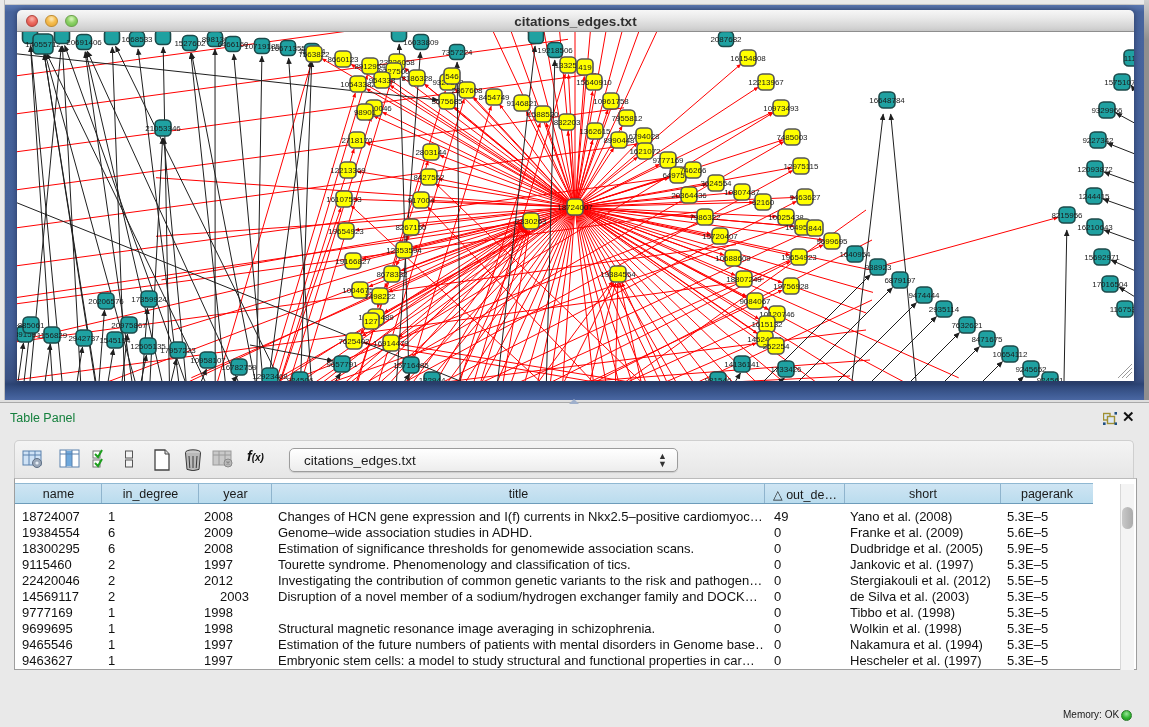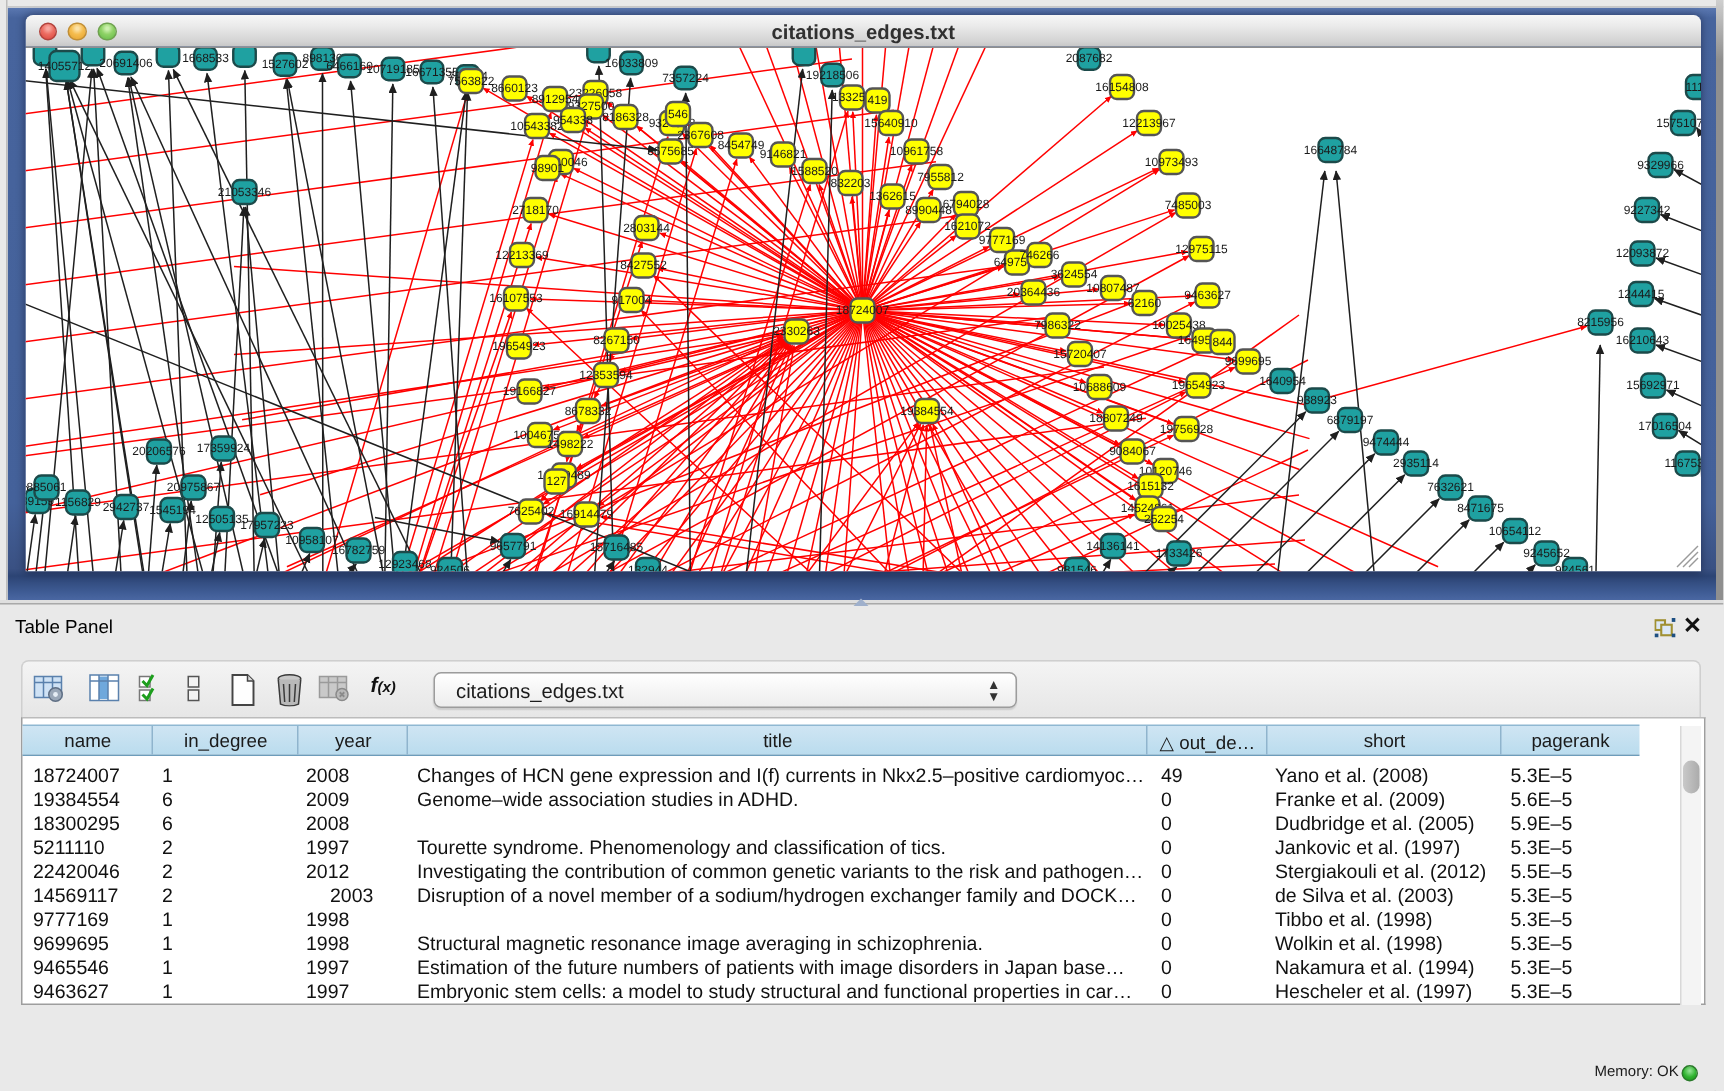--- a/index.html
+++ b/index.html
@@ -13,21 +13,21 @@
 #titlebar{position:absolute;left:0;top:0;width:100%;height:22px;background:linear-gradient(180deg,#f7f7f7 0,#e9e9e9 8px,#d2d2d2 18px,#c3c3c3 22px);border-bottom:1px solid #8e8e8e}
 #title{position:absolute;width:100%;text-align:center;top:4px;font-size:13.5px;font-weight:bold;color:#303030}
 .tl{position:absolute;top:4.5px;width:12.5px;height:12.5px;border-radius:50%}
 #tl1{left:8.5px;background:radial-gradient(circle at 50% 30%,#f7a8a0 10%,#ec6d62 45%,#d8443c 100%);border:.5px solid #b1423c}
 #tl2{left:28.2px;background:radial-gradient(circle at 50% 30%,#fbe2a8 10%,#f5bd4f 45%,#e3a12f 100%);border:.5px solid #c08e36}
 #tl3{left:48px;background:radial-gradient(circle at 50% 30%,#cdf0b0 10%,#8fd267 45%,#62ba46 100%);border:.5px solid #6fa150}
 #canvas{position:absolute;left:0;top:22px;width:1117px;height:349px;background:#fff}
 
 #panel{position:absolute;left:0;top:400px;width:1149px;height:327px;background:#e9e9e9}
 #pdivider{position:absolute;left:0;top:0;width:100%;height:3px;background:#dfdfdf;border-bottom:1px solid #a9a9a9}
-#ptitle{position:absolute;left:10px;top:11px;font-size:12.5px;color:#000000}
+#ptitle{position:absolute;left:10px;top:11px;font-size:12.5px;color:#15803d}
 #pnotch{position:absolute;left:569px;top:-1px;width:0;height:0;border-left:5px solid transparent;border-right:5px solid transparent;border-bottom:5px solid #9fb0cc}
 #flt{position:absolute;left:1103px;top:12px;width:14px;height:13px}
 #closex{position:absolute;left:1122px;top:8px;font-size:15px;font-weight:bold;color:#111}
 #toolbar{position:absolute;left:14px;top:40px;width:1120px;height:38px;background:linear-gradient(180deg,#f4f4f4,#e6e6e6);border:1px solid #cfcfcf;border-radius:5px 5px 0 0;border-bottom:none}
 .ticon{position:absolute;top:49px}
 #combo{position:absolute;left:289px;top:48px;width:389px;height:24px;background:linear-gradient(180deg,#ffffff,#ededed);border:1px solid #9c9c9c;border-radius:5px;box-shadow:0 1px 1px rgba(0,0,0,.12)}
 #combo span{position:absolute;left:14px;top:4px;font-size:13.5px;color:#1c1c1c}
 #spin{position:absolute;right:10px;top:3px;font-size:9px;color:#333;line-height:8px;text-align:center}
 #tablewrap{position:absolute;left:14px;top:78px;width:1123px;height:192px;background:#fff;border:1px solid #9e9e9e;border-top:1px solid #bbb}
 #thead{position:absolute;left:15px;top:83px;width:1078px;height:21px;background:linear-gradient(180deg,#cfe5f3,#badcee);border-top:1px solid #8fb8d2;border-bottom:1px solid #6d9cba}
@@ -709,24 +709,25 @@
 <div class="cell" style="left:22px;width:80px;top:125px">19384554</div>
       <div class="cell" style="left:108px;width:91px;top:125px">6</div>
       <div class="cell" style="left:204px;width:68px;top:125px">2009</div>
       <div class="cell" style="left:278px;width:487px;top:125px">Genome–wide association studies in ADHD.</div>
       <div class="cell" style="left:774px;width:71px;top:125px">0</div>
       <div class="cell" style="left:850px;width:151px;top:125px">Franke et al. (2009)</div>
       <div class="cell" style="left:1007px;width:86px;top:125px">5.6E–5</div>
 <div class="cell" style="left:22px;width:80px;top:141px">18300295</div>
       <div class="cell" style="left:108px;width:91px;top:141px">6</div>
       <div class="cell" style="left:204px;width:68px;top:141px">2008</div>
+      <div class="cell" style="left:278px;width:487px;top:141px">Estimation of significance thresholds for genomewide association scans.</div>
       <div class="cell" style="left:774px;width:71px;top:141px">0</div>
       <div class="cell" style="left:850px;width:151px;top:141px">Dudbridge et al. (2005)</div>
       <div class="cell" style="left:1007px;width:86px;top:141px">5.9E–5</div>
-<div class="cell" style="left:22px;width:80px;top:157px">5211110</div>
+<div class="cell" style="left:22px;width:80px;top:157px">9115460</div>
       <div class="cell" style="left:108px;width:91px;top:157px">2</div>
       <div class="cell" style="left:204px;width:68px;top:157px">1997</div>
       <div class="cell" style="left:278px;width:487px;top:157px">Tourette syndrome. Phenomenology and classification of tics.</div>
       <div class="cell" style="left:774px;width:71px;top:157px">0</div>
       <div class="cell" style="left:850px;width:151px;top:157px">Jankovic et al. (1997)</div>
       <div class="cell" style="left:1007px;width:86px;top:157px">5.3E–5</div>
 <div class="cell" style="left:22px;width:80px;top:173px">22420046</div>
       <div class="cell" style="left:108px;width:91px;top:173px">2</div>
       <div class="cell" style="left:204px;width:68px;top:173px">2012</div>
       <div class="cell" style="left:278px;width:487px;top:173px">Investigating the contribution of common genetic variants to the risk and pathogen…</div>
@@ -749,21 +750,21 @@
 <div class="cell" style="left:22px;width:80px;top:221px">9699695</div>
       <div class="cell" style="left:108px;width:91px;top:221px">1</div>
       <div class="cell" style="left:204px;width:68px;top:221px">1998</div>
       <div class="cell" style="left:278px;width:487px;top:221px">Structural magnetic resonance image averaging in schizophrenia.</div>
       <div class="cell" style="left:774px;width:71px;top:221px">0</div>
       <div class="cell" style="left:850px;width:151px;top:221px">Wolkin et al. (1998)</div>
       <div class="cell" style="left:1007px;width:86px;top:221px">5.3E–5</div>
 <div class="cell" style="left:22px;width:80px;top:237px">9465546</div>
       <div class="cell" style="left:108px;width:91px;top:237px">1</div>
       <div class="cell" style="left:204px;width:68px;top:237px">1997</div>
-      <div class="cell" style="left:278px;width:487px;top:237px">Estimation of the future numbers of patients with image disorders in Japan base…</div>
+      <div class="cell" style="left:278px;width:487px;top:237px">Estimation of the future numbers of patients with mental disorders in Genome base…</div>
       <div class="cell" style="left:774px;width:71px;top:237px">0</div>
       <div class="cell" style="left:850px;width:151px;top:237px">Nakamura et al. (1994)</div>
       <div class="cell" style="left:1007px;width:86px;top:237px">5.3E–5</div>
 <div class="cell" style="left:22px;width:80px;top:253px">9463627</div>
       <div class="cell" style="left:108px;width:91px;top:253px">1</div>
       <div class="cell" style="left:204px;width:68px;top:253px">1997</div>
       <div class="cell" style="left:278px;width:487px;top:253px">Embryonic stem cells: a model to study structural and functional properties in car…</div>
       <div class="cell" style="left:774px;width:71px;top:253px">0</div>
       <div class="cell" style="left:850px;width:151px;top:253px">Hescheler et al. (1997)</div>
       <div class="cell" style="left:1007px;width:86px;top:253px">5.3E–5</div>

